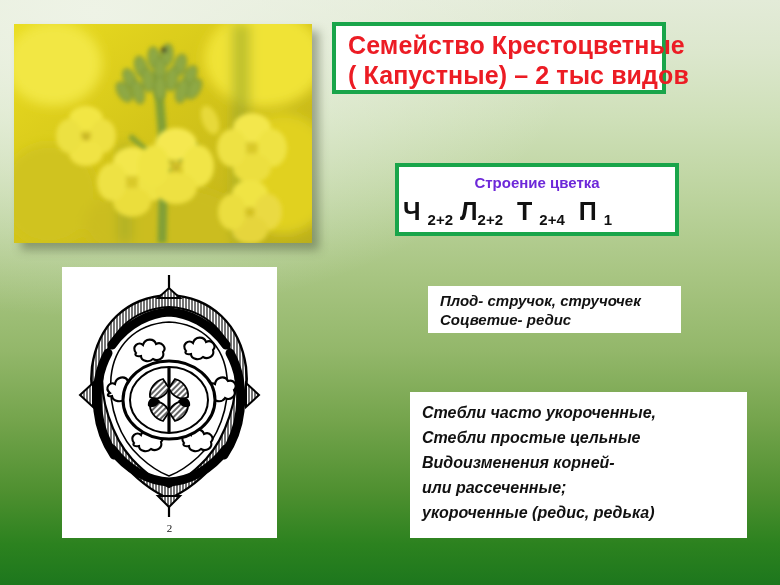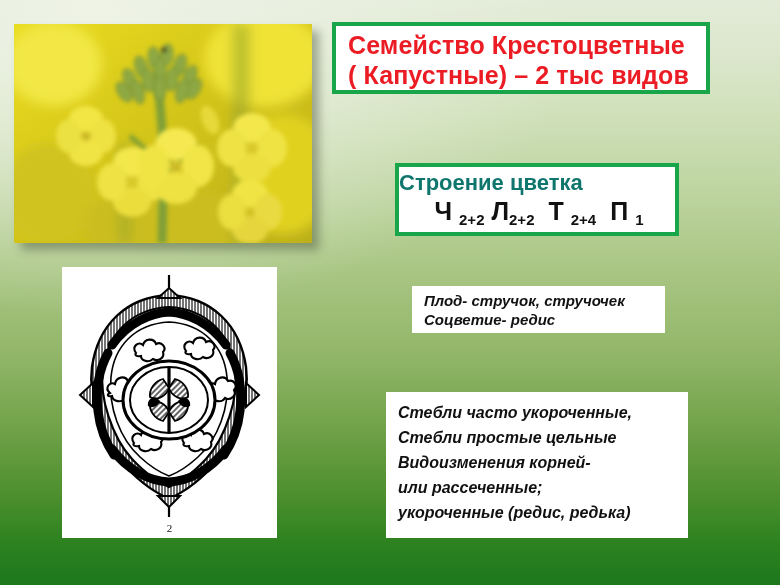--- a/index.html
+++ b/index.html
@@ -66,86 +66,86 @@
   .box {
     position: absolute;
     background: #ffffff;
     box-sizing: border-box;
   }
   .box-bordered { border: 4px solid #19a54a; }
 
   #title-box {
     left: 332px;
     top: 22px;
-    width: 378px;
+    width: 334px;
     height: 72px;
     padding: 4px 0 0 12px;
   }
   #title-box .line {
     color: #ec1c24;
     font-weight: bold;
     font-size: 25px;
     line-height: 30px;
     letter-spacing: 0.1px;
     white-space: nowrap;
   }
 
   #structure-box {
     left: 395px;
     top: 163px;
     width: 284px;
     height: 73px;
     padding: 2px 0 0 0;
   }
   #structure-box .heading {
-    color: #0f766e;
-    font-weight: bold;
-    font-size: 22px;
+    color: #6d28d9;
+    font-weight: bold;
+    font-size: 15px;
     line-height: 27px;
+    text-align: center;
     white-space: nowrap;
   }
   #structure-box .formula {
     color: #111111;
     font-weight: bold;
     font-size: 25px;
     line-height: 30px;
-    text-align: center;
     white-space: nowrap;
     padding-left: 4px;
   }
   #structure-box .formula sub {
     font-size: 15px;
     font-weight: bold;
     vertical-align: baseline;
     position: relative;
     bottom: -5px;
   }
   .fgap { display: inline-block; width: 7px; }
   .fgap-wide { display: inline-block; width: 14px; }
 
   #fruit-box {
-    left: 412px;
+    left: 428px;
     top: 286px;
     width: 253px;
     height: 47px;
     padding: 5px 0 0 12px;
   }
   #fruit-box .line {
     color: #111111;
     font-weight: bold;
     font-style: italic;
     font-size: 15px;
     line-height: 19px;
     white-space: nowrap;
   }
 
   #features-box {
-    left: 386px;
+    left: 410px;
     top: 392px;
-    width: 302px;
+    width: 337px;
     height: 146px;
     padding: 8px 0 0 12px;
   }
   #features-box .line {
     color: #111111;
     font-weight: bold;
     font-style: italic;
     font-size: 16px;
     line-height: 25px;
     white-space: nowrap;

